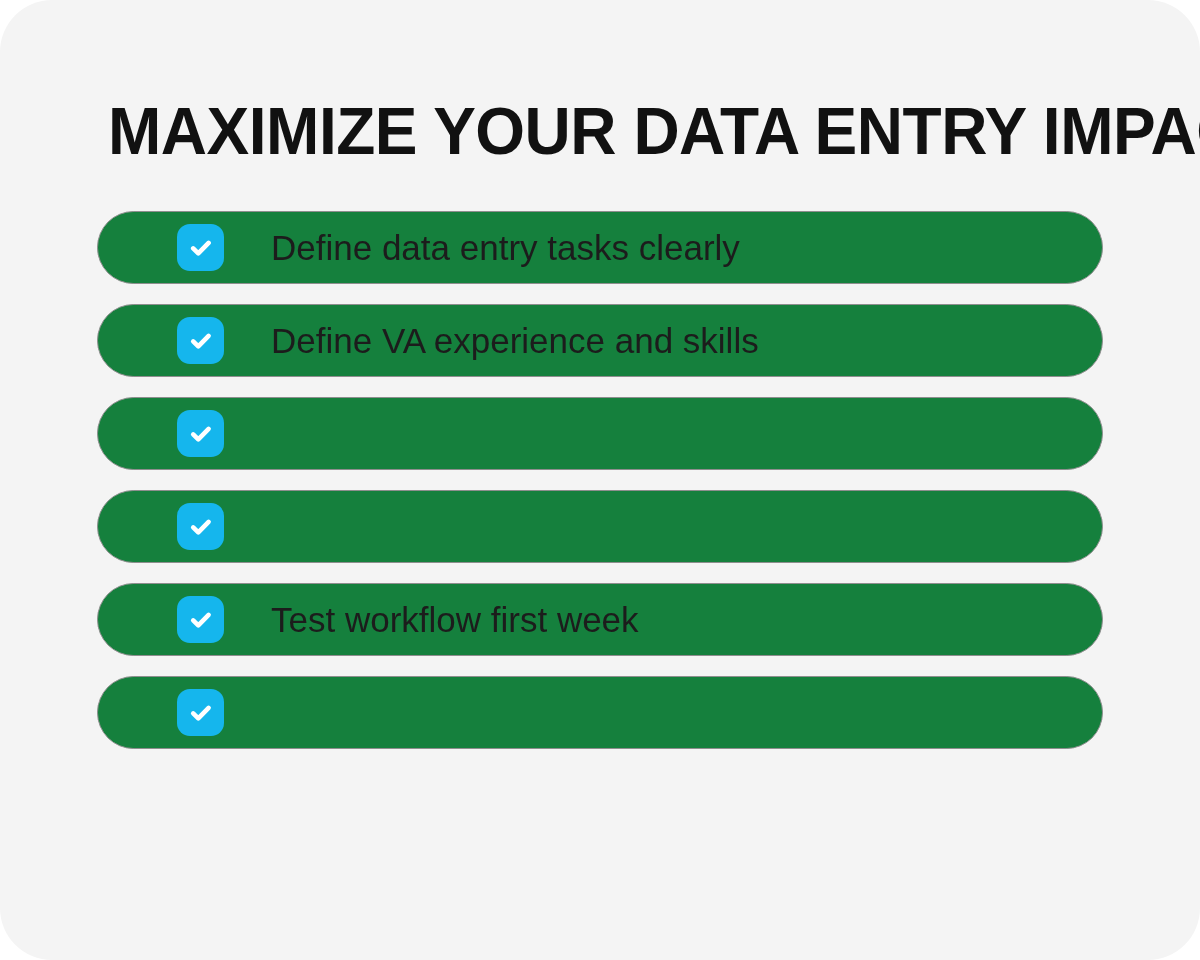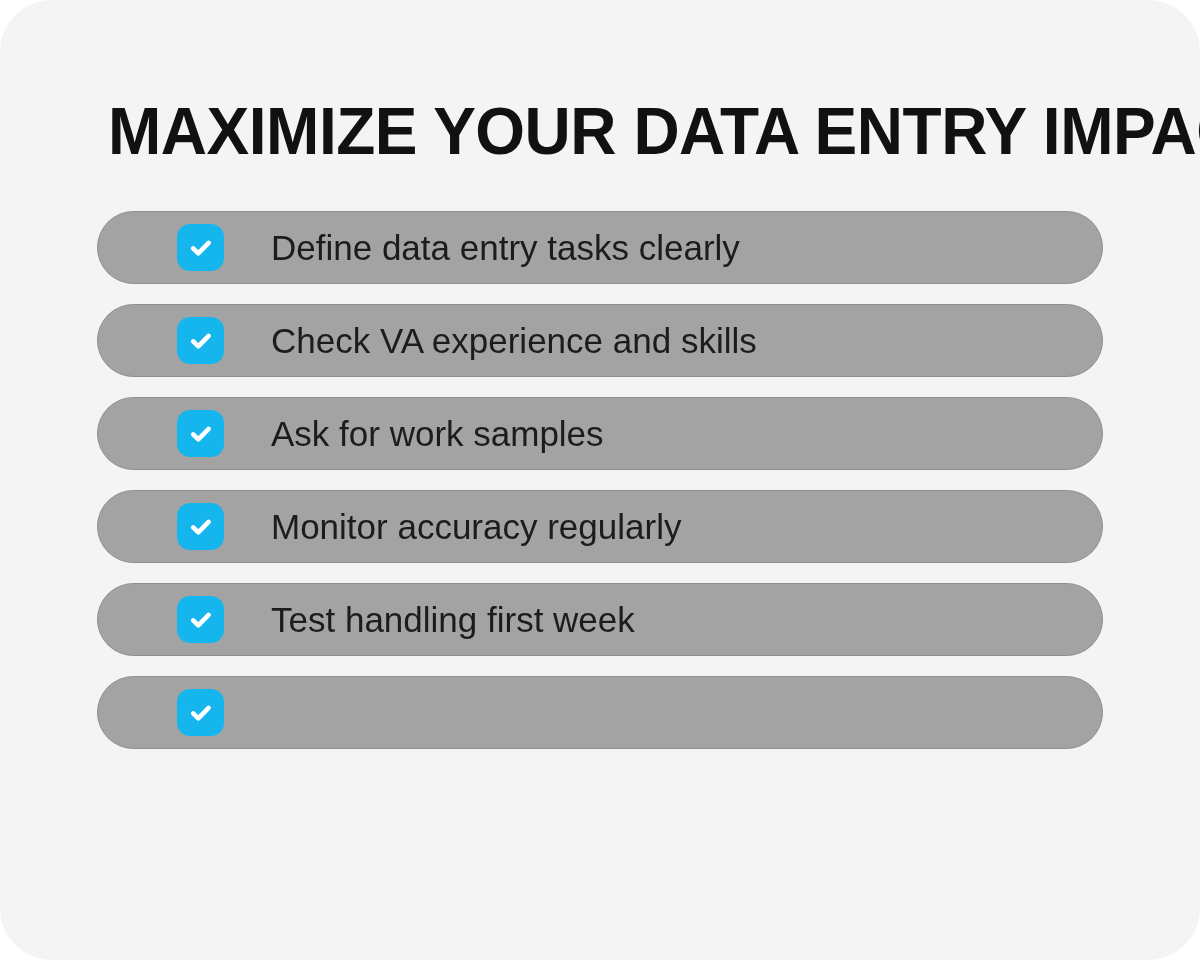--- a/index.html
+++ b/index.html
@@ -55,21 +55,21 @@
   }
 
   .checklist-item {
     position: relative;
     display: flex;
     align-items: center;
     box-sizing: border-box;
     width: 1006px;
     height: 73px;
     margin-bottom: 20px;
-    background: #a3a3a3;
+    background: #15803d;
     border: 1.4px solid #8e8e8e;
     border-radius: 38px;
   }
   .checklist-item:last-child { margin-bottom: 0; }
 
   .check-box {
     flex: 0 0 auto;
     width: 47px;
     height: 47px;
     margin-left: 79px;
@@ -109,49 +109,47 @@
       </span>
       <span class="item-label">Define data entry tasks clearly</span>
     </li>
 
     <li class="checklist-item">
       <span class="check-box">
         <svg width="30" height="30" viewBox="0 0 30 30" aria-hidden="true">
           <path d="M7.2 15.4 L12.3 20.4 L22.6 9.9" fill="none" stroke="#ffffff" stroke-width="4.6" stroke-linecap="round" stroke-linejoin="round"></path>
         </svg>
       </span>
-      <span class="item-label">Check VA experience and skills</span>
+      <span class="item-label">Define VA experience and skills</span>
     </li>
 
     <li class="checklist-item">
       <span class="check-box">
         <svg width="30" height="30" viewBox="0 0 30 30" aria-hidden="true">
           <path d="M7.2 15.4 L12.3 20.4 L22.6 9.9" fill="none" stroke="#ffffff" stroke-width="4.6" stroke-linecap="round" stroke-linejoin="round"></path>
         </svg>
       </span>
-      <span class="item-label">Ask for work samples</span>
     </li>
 
 
     <li class="checklist-item">
       <span class="check-box">
         <svg width="30" height="30" viewBox="0 0 30 30" aria-hidden="true">
           <path d="M7.2 15.4 L12.3 20.4 L22.6 9.9" fill="none" stroke="#ffffff" stroke-width="4.6" stroke-linecap="round" stroke-linejoin="round"></path>
         </svg>
       </span>
-      <span class="item-label">Monitor accuracy regularly</span>
     </li>
 
     <li class="checklist-item">
       <span class="check-box">
         <svg width="30" height="30" viewBox="0 0 30 30" aria-hidden="true">
           <path d="M7.2 15.4 L12.3 20.4 L22.6 9.9" fill="none" stroke="#ffffff" stroke-width="4.6" stroke-linecap="round" stroke-linejoin="round"></path>
         </svg>
       </span>
-      <span class="item-label">Test handling first week</span>
+      <span class="item-label">Test workflow first week</span>
     </li>
 
     <li class="checklist-item">
       <span class="check-box">
         <svg width="30" height="30" viewBox="0 0 30 30" aria-hidden="true">
           <path d="M7.2 15.4 L12.3 20.4 L22.6 9.9" fill="none" stroke="#ffffff" stroke-width="4.6" stroke-linecap="round" stroke-linejoin="round"></path>
         </svg>
       </span>
     </li>
 

